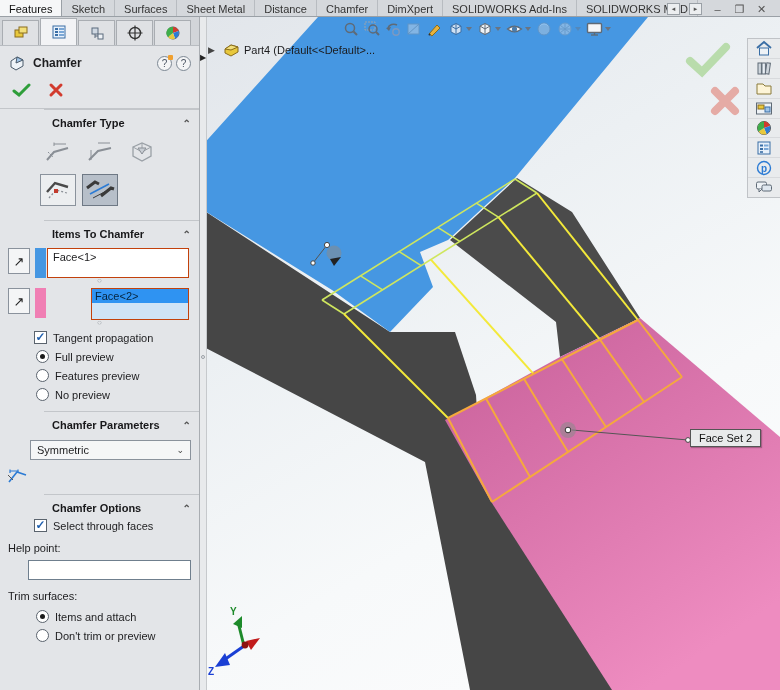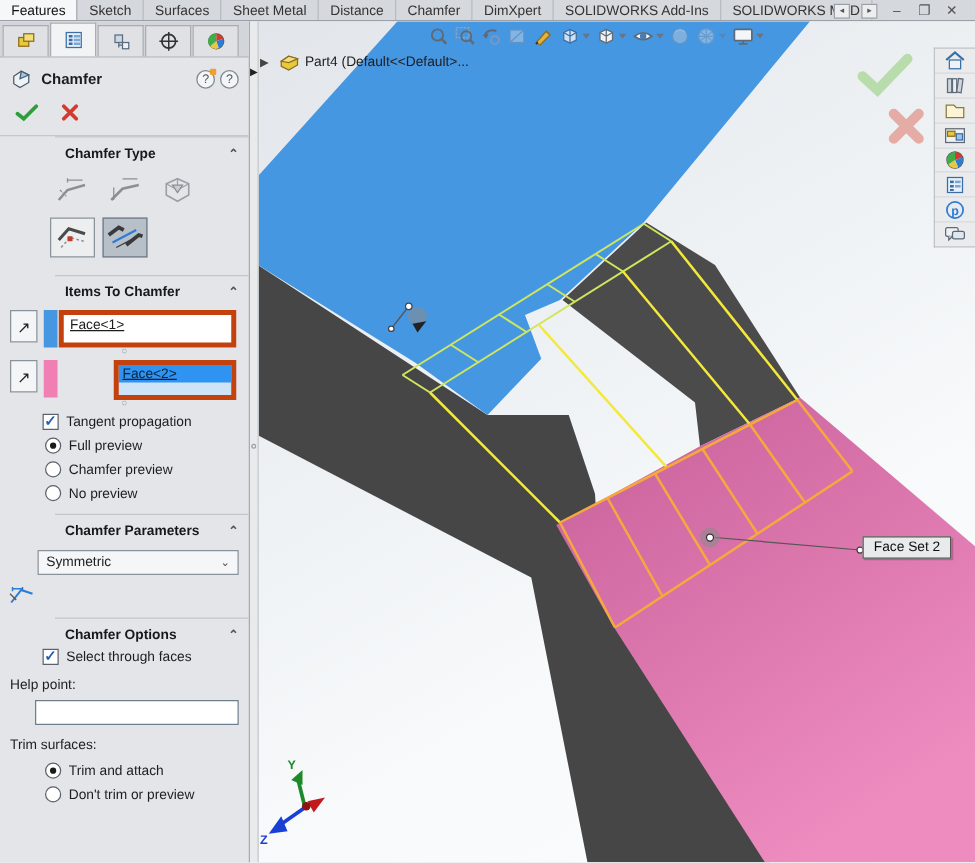--- a/index.html
+++ b/index.html
@@ -38,21 +38,21 @@
   .sechead .chev { margin-left:auto; color:#555; font-size:10px; }
   .typegrid { padding:2px 0 8px 40px; }
   .trow { display:flex; gap:6px; margin-bottom:6px; }
   .tbtn { width:36px; height:32px; display:flex; align-items:center; justify-content:center; }
   .tbtn.boxed { border:1px solid #8a929c; background:#eceef0; }
   .tbtn.selected { background:#b7bfc9; border:1px solid #6e7884; }
   .selrow { display:flex; align-items:flex-start; padding:3px 10px 0 8px; }
   .arrbtn { width:22px; height:26px; border:1px solid #8a929c; background:#f4f5f6; margin-right:5px;
     display:flex; align-items:center; justify-content:center; font-size:13px; color:#222; }
   .cstrip { width:11px; height:30px; margin-right:1px; }
-  .listbox { flex:1; height:30px; border:4px solid #c2410c; background:#fff; padding:1px 2px; overflow:hidden;text-decoration:underline; }
+  .listbox { flex:1; height:30px; border:1px solid #c2410c; background:#fff; padding:1px 2px; overflow:hidden; }
   .listbox.blue { background:#cfe3f6; height:32px; padding:0;margin-left:44px; }
   .lrow { padding:1px 3px; }
   .lrow.hl { background:#2f93f2; color:#06243d; }
   .grip { text-align:center; height:7px; line-height:5px; color:#9aa0a6; font-size:8px; }
   .ckrow { display:flex; align-items:center; margin:4px 0 2px 34px; }
   .ckbox { width:13px; height:13px; border:1px solid #5a636d; background:#fff; margin-right:6px;
     color:#1f5fae; font-size:12px; line-height:11px; text-align:center; font-weight:bold; }
   .radio { width:13px; height:13px; border:1px solid #5a636d; border-radius:50%; background:#fff;
     margin-right:6px; position:relative; }
   .radio.on::after { content:""; position:absolute; left:3px; top:3px; width:5px; height:5px;
@@ -258,21 +258,21 @@
   <div class="ckrow">
     <span class="ckbox">✓</span>
     <span>Tangent propagation</span>
   </div>
   <div class="radrow">
     <span class="radio on"></span>
     <span>Full preview</span>
   </div>
   <div class="radrow">
     <span class="radio"></span>
-    <span>Chamfer preview</span>
+    <span>Features preview</span>
   </div>
   <div class="radrow" style="margin-bottom:10px;">
     <span class="radio"></span>
     <span>No preview</span>
   </div>
 
   <div class="sechead">
     <span>Chamfer Parameters</span>
     <span class="chev">⌃</span>
   </div>
@@ -294,21 +294,21 @@
   </div>
   <div class="ckrow" style="margin-top:0;">
     <span class="ckbox">✓</span>
     <span>Select through faces</span>
   </div>
   <div class="plabel">Help point:</div>
   <div class="helpinput"></div>
   <div class="plabel">Trim surfaces:</div>
   <div class="radrow">
     <span class="radio on"></span>
-    <span>Trim and attach</span>
+    <span>Items and attach</span>
   </div>
   <div class="radrow">
     <span class="radio"></span>
     <span>Don't trim or preview</span>
   </div>
 </div>
 
 <div class="graphics">
 
   <svg class="gsvg" width="580" height="673" viewBox="200 17 580 673">

